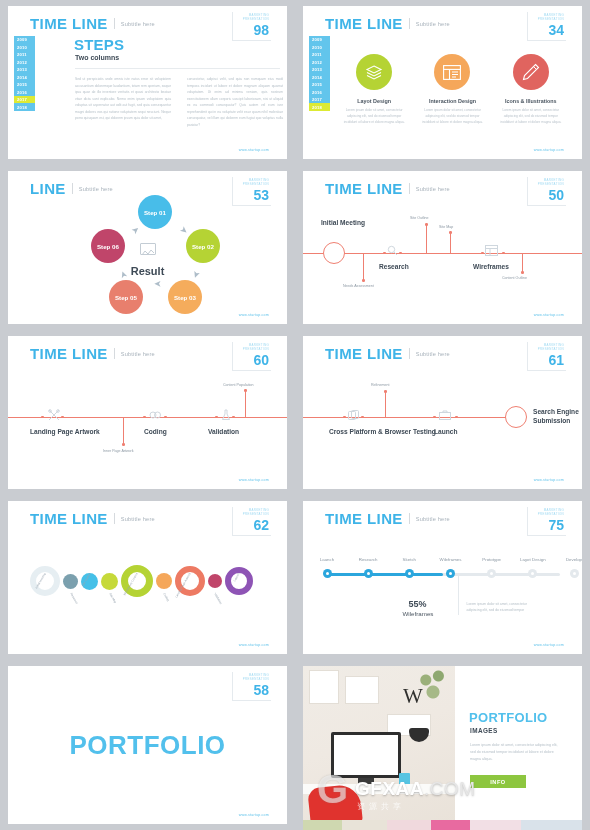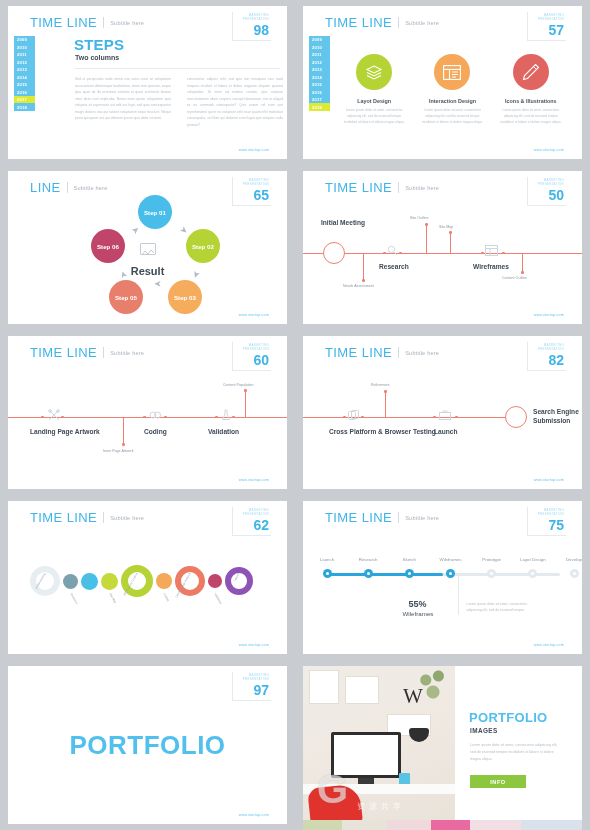--- a/index.html
+++ b/index.html
@@ -18,21 +18,21 @@
   }
   .slide {
     position: relative;
     background: #ffffff;
     margin: 6px 8px;
     overflow: hidden;
   }
   
   .hdr { position: absolute; top: 9px; left: 22px; display: flex; align-items: center; }
   .hdr-title {
-    color: #3fb4e8; font-size: 13px; font-weight: normal; letter-spacing: .4px;
+    color: #3fb4e8; font-size: 15px; font-weight: bold; letter-spacing: .4px;
   }
   .hdr-div { width: 1px; height: 11px; background: #d6dade; margin: 0 6px; }
   .hdr-sub { color: #a8b2bb; font-size: 5.6px; letter-spacing: .2px; }
   .corner {
     position: absolute; top: 6px; right: 16px; text-align: right;
     border-left: 1px solid #e5eaee; border-bottom: 1px solid #e5eaee;
     padding: 2px 2px 3px 10px;
   }
   .corner-l1, .corner-l2 {
     color: #9ed9f2; font-size: 2.9px; letter-spacing: .35px; line-height: 1.35;
@@ -163,21 +163,21 @@
 
   <div class="slide">
     <div class="hdr">
       <span class="hdr-title">TIME LINE</span>
       <span class="hdr-div"></span>
       <span class="hdr-sub">Subtitle here</span>
     </div>
     <div class="corner">
       <div class="corner-l1">MARKETING</div>
       <div class="corner-l2">PRESENTATION</div>
-      <div class="corner-num">57</div>
+      <div class="corner-num">34</div>
     </div>
     <div class="rail">
         <div class="rail-item">2009</div>
         <div class="rail-item">2010</div>
         <div class="rail-item">2011</div>
         <div class="rail-item">2012</div>
         <div class="rail-item">2013</div>
         <div class="rail-item">2014</div>
         <div class="rail-item">2015</div>
         <div class="rail-item">2016</div>
@@ -226,21 +226,21 @@
 
   <div class="slide">
     <div class="hdr">
       <span class="hdr-title">LINE</span>
       <span class="hdr-div"></span>
       <span class="hdr-sub">Subtitle here</span>
     </div>
     <div class="corner">
       <div class="corner-l1">MARKETING</div>
       <div class="corner-l2">PRESENTATION</div>
-      <div class="corner-num">65</div>
+      <div class="corner-num">53</div>
     </div>
     <div class="stepwrap">
       <div class="resicon">
         <svg width="14" height="10" viewBox="0 0 14 10">
             <polyline points="1,7 4,3 7,6 10,2 13,5" fill="none" stroke="#c3ccd4" stroke-width="1"></polyline>
           </svg>
       </div>
       <div class="result">Result</div>
     <div class="step" style="left: 130px; top: 24px; width: 34px; height: 34px; background: rgb(72, 189, 233);">Step 01</div>
         <div class="step" style="left: 178px; top: 58px; width: 34px; height: 34px; background: rgb(181, 211, 52);">Step 02</div>
@@ -355,21 +355,21 @@
 
   <div class="slide">
     <div class="hdr">
       <span class="hdr-title">TIME LINE</span>
       <span class="hdr-div"></span>
       <span class="hdr-sub">Subtitle here</span>
     </div>
     <div class="corner">
       <div class="corner-l1">MARKETING</div>
       <div class="corner-l2">PRESENTATION</div>
-      <div class="corner-num">82</div>
+      <div class="corner-num">61</div>
     </div>
     <div class="tl-axis" style="top:81px;right:60px"></div>
     <div class="tl-dot" style="left:40px;top:79.7px"></div>
     <div class="tl-dot" style="left:58px;top:79.7px"></div>
     <div class="tl-dot" style="left:130px;top:79.7px"></div>
     <div class="tl-dot" style="left:152px;top:79.7px"></div>
     <div class="tl-ring" style="left:202px;top:70px;width:22px;height:22px"></div>
     <div class="tl-seg" style="left:82px;top:56px;width:1px;height:25px"></div>
     <div class="tl-dot" style="left:81px;top:54px"></div>
     <div class="tl-gicon" style="left:45px;top:74px">
@@ -473,21 +473,21 @@
     <div class="p84-pct" id="p84pct" style="left: 105.5px; top: 98px;">55%</div>
     <div class="p84-stage" id="p84stage" style="left: 99.5px; top: 109px;">Wileframes</div>
     <div class="p84-desc" id="p84desc" style="left: 163.5px; top: 100px;">Lorem ipsum dolor sit amet, consectetur adipiscing elit, sed do eiusmod tempor</div>
     <div class="foot">www.startup.com</div>
   </div>
 
   <div class="slide">
     <div class="corner">
       <div class="corner-l1">MARKETING</div>
       <div class="corner-l2">PRESENTATION</div>
-      <div class="corner-num">97</div>
+      <div class="corner-num">58</div>
     </div>
     <div class="big-port">PORTFOLIO</div>
     <div class="foot">www.startup.com</div>
   </div>
 
   <div class="slide" style="overflow:visible">
     <div class="photo">
       <div class="ph-plant"></div>
       <div class="ph-note" style="left:6px;top:4px;width:30px;height:34px"></div>
       <div class="ph-note" style="left:42px;top:10px;width:34px;height:28px"></div>
@@ -502,18 +502,21 @@
       <div class="ph-chair"></div>
     </div>
     <div class="pane">
       <h2>PORTFOLIO</h2>
       <h3>IMAGES</h3>
       <p>Lorem ipsum dolor sit amet, consectetur adipiscing elit, sed do eiusmod tempor incididunt ut labore et dolore magna aliqua.</p>
       <div class="info-btn">INFO</div>
     </div>
     <div class="wmark">
       <div class="wm-g">G</div>
+      <div class="wm-t">
+        <span>GFXAA</span><span class="dim">.COM</span>
+      </div>
       <div class="wm-cn">资源共享</div>
     </div>
     <div class="strip"></div>
   </div>
 
 </div>
 
 </body></html>

